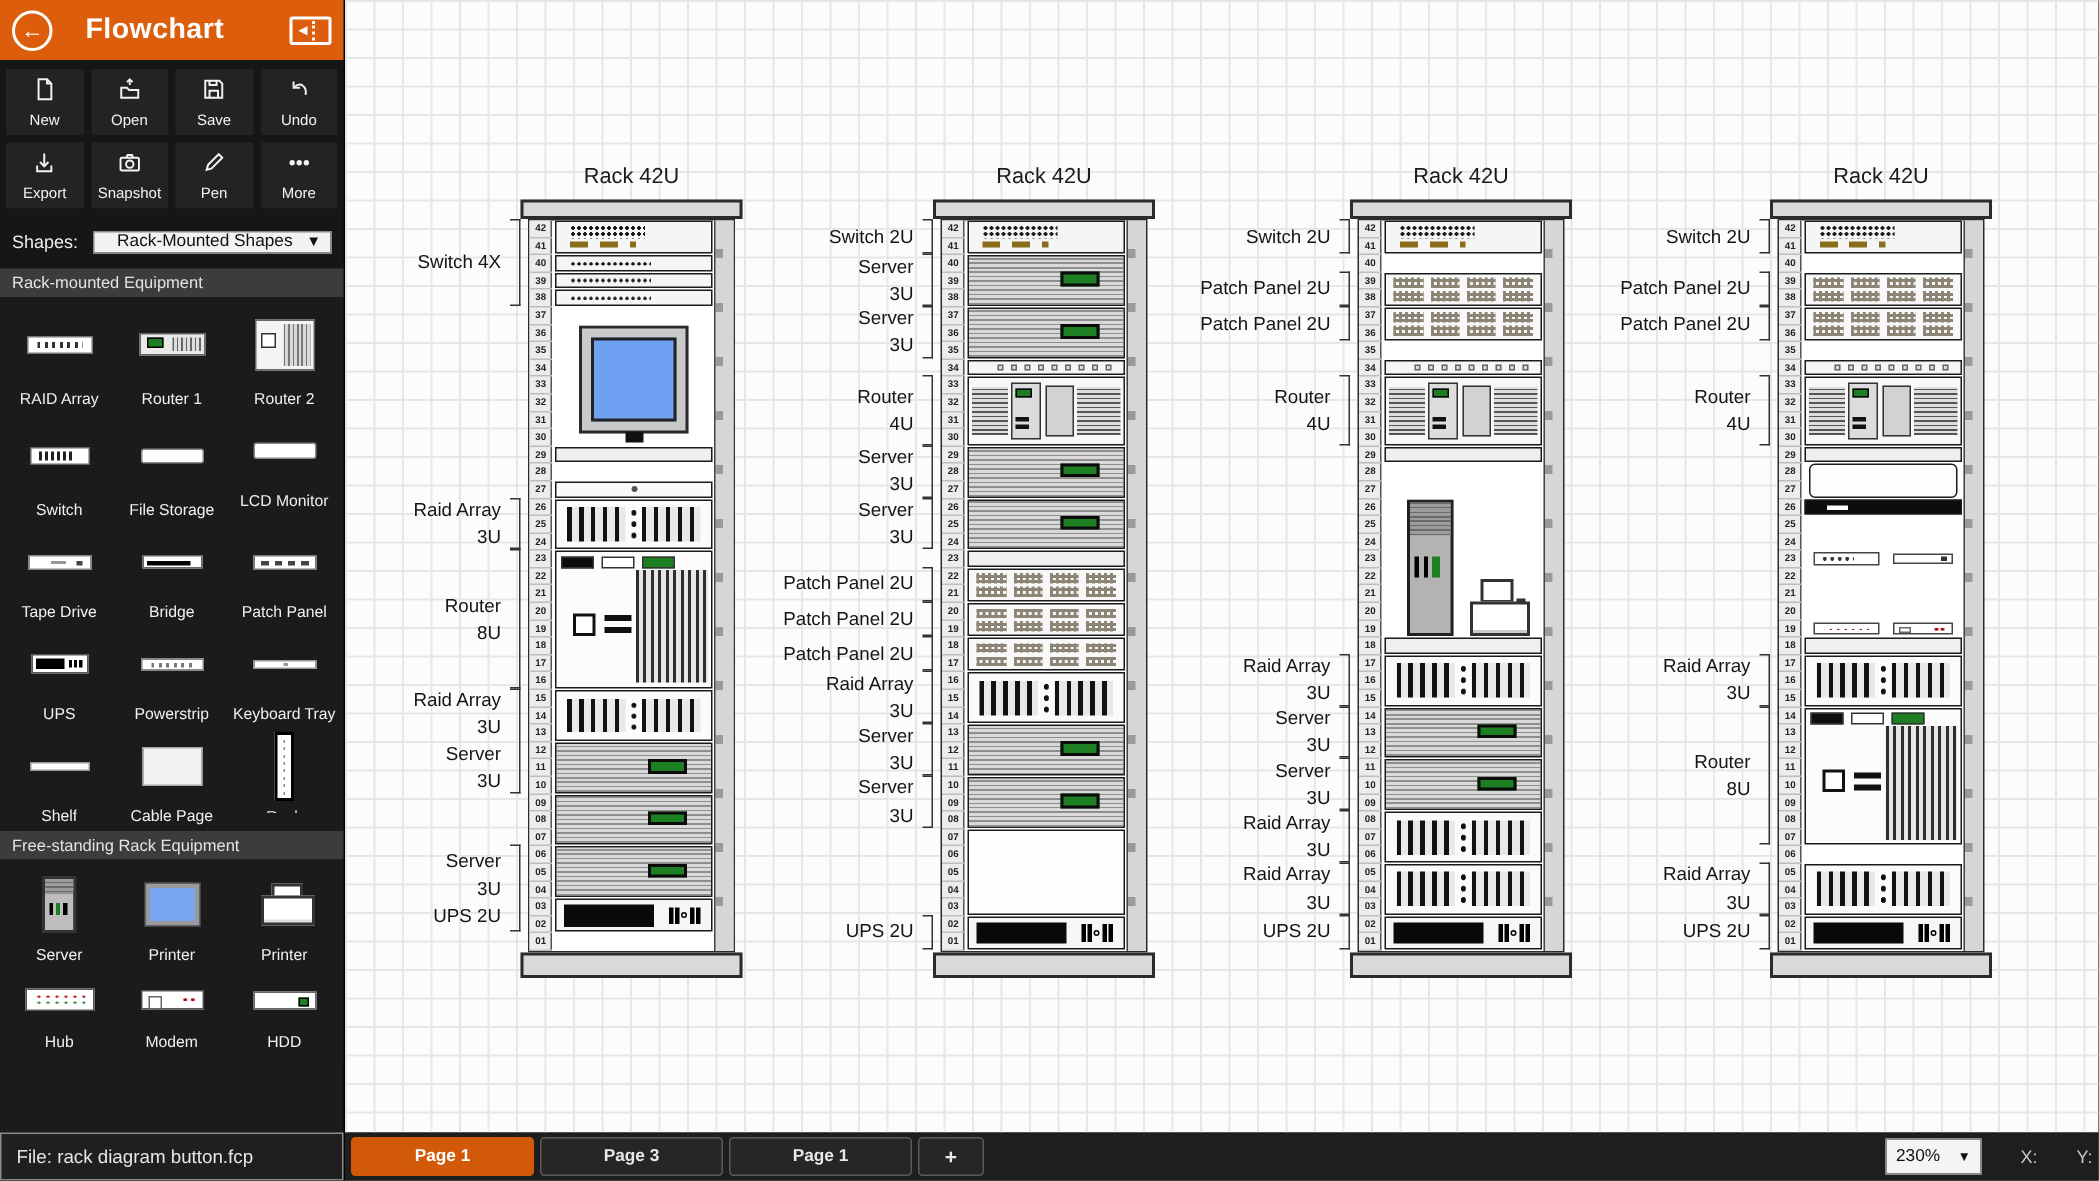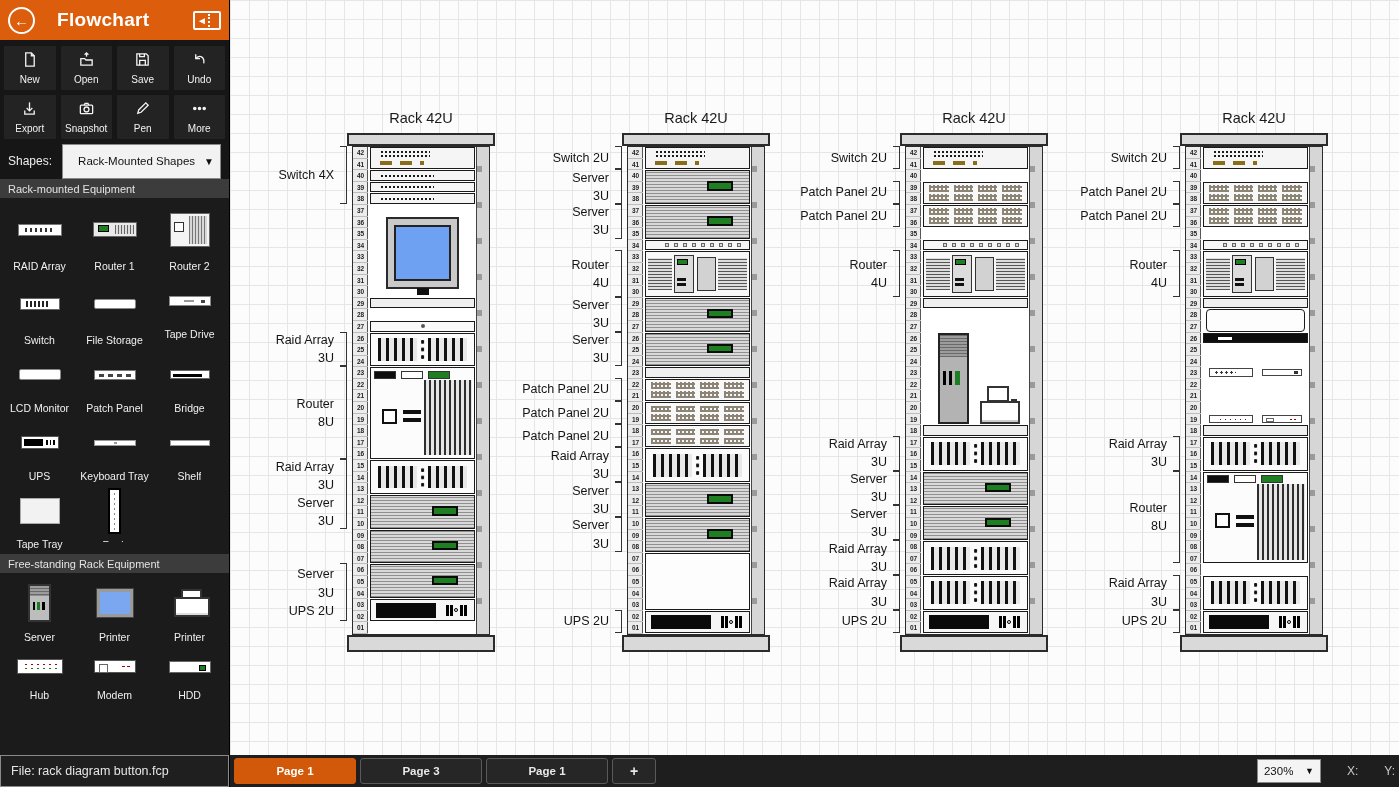--- a/index.html
+++ b/index.html
@@ -19,21 +19,21 @@
 
   #toolbar { padding:6px 4px 4px 4px; display:grid; grid-template-columns:repeat(4,1fr);
     grid-gap:5px; background:#161616; flex:none;}
   .tb-btn { background:#232323; height:44px; display:flex; flex-direction:column;
     align-items:center; justify-content:center; cursor:pointer; border-radius:1px;}
   .tb-btn svg { width:17px; height:17px; stroke:#f2f2f2; stroke-width:1.4; fill:none; }
   .tb-btn .tb-lbl { color:#f2f2f2; font-size:10px; margin-top:2px; }
 
   #shapes-row { height:36px; display:flex; align-items:center; padding:0 8px; background:#161616; flex:none;}
   #shapes-lbl { color:#eee; font-size:12px; margin-right:10px; }
-  #shapes-dd { flex:1; background:#f2f2f2; height:35px; border:1px solid #888;
+  #shapes-dd { flex:1; background:#f2f2f2; height:15px; border:1px solid #888;
     display:flex; align-items:center; font-size:11.5px; color:#111; padding:0 6px; cursor:pointer;}
   #shapes-dd .dd-val { flex:1; text-align:center; }
   #shapes-dd .dd-chev { font-size:10px; color:#111; }
 
   .sec-hdr { height:19px; background:#3c3c3c; color:#e3e3e3; font-size:11px;
     display:flex; align-items:center; padding-left:8px; flex:none;}
   .pal-grid { display:grid; grid-template-columns:repeat(3,1fr); background:#1b1b1b; flex:none; padding:2px 2px;}
   .pal-item { display:flex; flex-direction:column; align-items:center; justify-content:flex-end;
     cursor:pointer; padding:4px 0 2px 0;}
   .pal-icon-box { flex:1; display:flex; align-items:center; justify-content:center; width:100%; }
@@ -333,65 +333,71 @@
             <div class="pal-lbl">Switch</div>
           </div>
           <div class="pal-item" style="height: 74px; text-align: right;">
             <div class="pal-icon-box">
               <div class="pi pi-filestorage"></div>
             </div>
             <div class="pal-lbl">File Storage</div>
           </div>
           <div class="pal-item" style="height: 68px;">
             <div class="pal-icon-box">
+              <div class="pi pi-lcdmonitor"></div>
+            </div>
+            <div class="pal-lbl">LCD Monitor</div>
+          </div>
+          <div class="pal-item" style="height: 68px;">
+            <div class="pal-icon-box">
               <div class="pi pi-tapedrive"></div>
             </div>
             <div class="pal-lbl">Tape Drive</div>
           </div>
           <div class="pal-item" style="height: 68px;">
             <div class="pal-icon-box">
-              <div class="pi pi-lcdmonitor"></div>
-            </div>
-            <div class="pal-lbl">LCD Monitor</div>
+              <div class="pi pi-bridge"></div>
+            </div>
+            <div class="pal-lbl">Bridge</div>
           </div>
           <div class="pal-item" style="height: 68px;">
             <div class="pal-icon-box">
               <div class="pi pi-patchpanel"></div>
             </div>
             <div class="pal-lbl">Patch Panel</div>
           </div>
           <div class="pal-item" style="height: 68px;">
             <div class="pal-icon-box">
-              <div class="pi pi-bridge"></div>
-            </div>
-            <div class="pal-lbl">Bridge</div>
+              <div class="pi pi-ups"></div>
+            </div>
+            <div class="pal-lbl">UPS</div>
           </div>
           <div class="pal-item" style="height: 68px;">
             <div class="pal-icon-box">
-              <div class="pi pi-ups"></div>
-            </div>
-            <div class="pal-lbl">UPS</div>
+              <div class="pi pi-powerstrip"></div>
+            </div>
+            <div class="pal-lbl">Powerstrip</div>
           </div>
           <div class="pal-item" style="height: 68px;">
             <div class="pal-icon-box">
               <div class="pi pi-keyboardtray"></div>
             </div>
             <div class="pal-lbl">Keyboard Tray</div>
           </div>
           <div class="pal-item" style="height: 68px;">
             <div class="pal-icon-box">
               <div class="pi pi-shelf"></div>
             </div>
             <div class="pal-lbl">Shelf</div>
           </div>
           <div class="pal-item" style="height: 68px;">
             <div class="pal-icon-box">
               <div class="pi pi-cabletray"></div>
             </div>
-            <div class="pal-lbl">Tape Tray</div>
+            <div class="pal-lbl">Cable Page</div>
           </div>
           <div class="pal-item" style="height: 60px;">
             <div class="pal-icon-box">
               <div class="pi pi-rack"></div>
             </div>
             <div class="pal-lbl">Rack</div>
           </div>
         </div>
         <div class="sec-hdr">Free-standing Rack Equipment</div>
         <div class="pal-grid">

